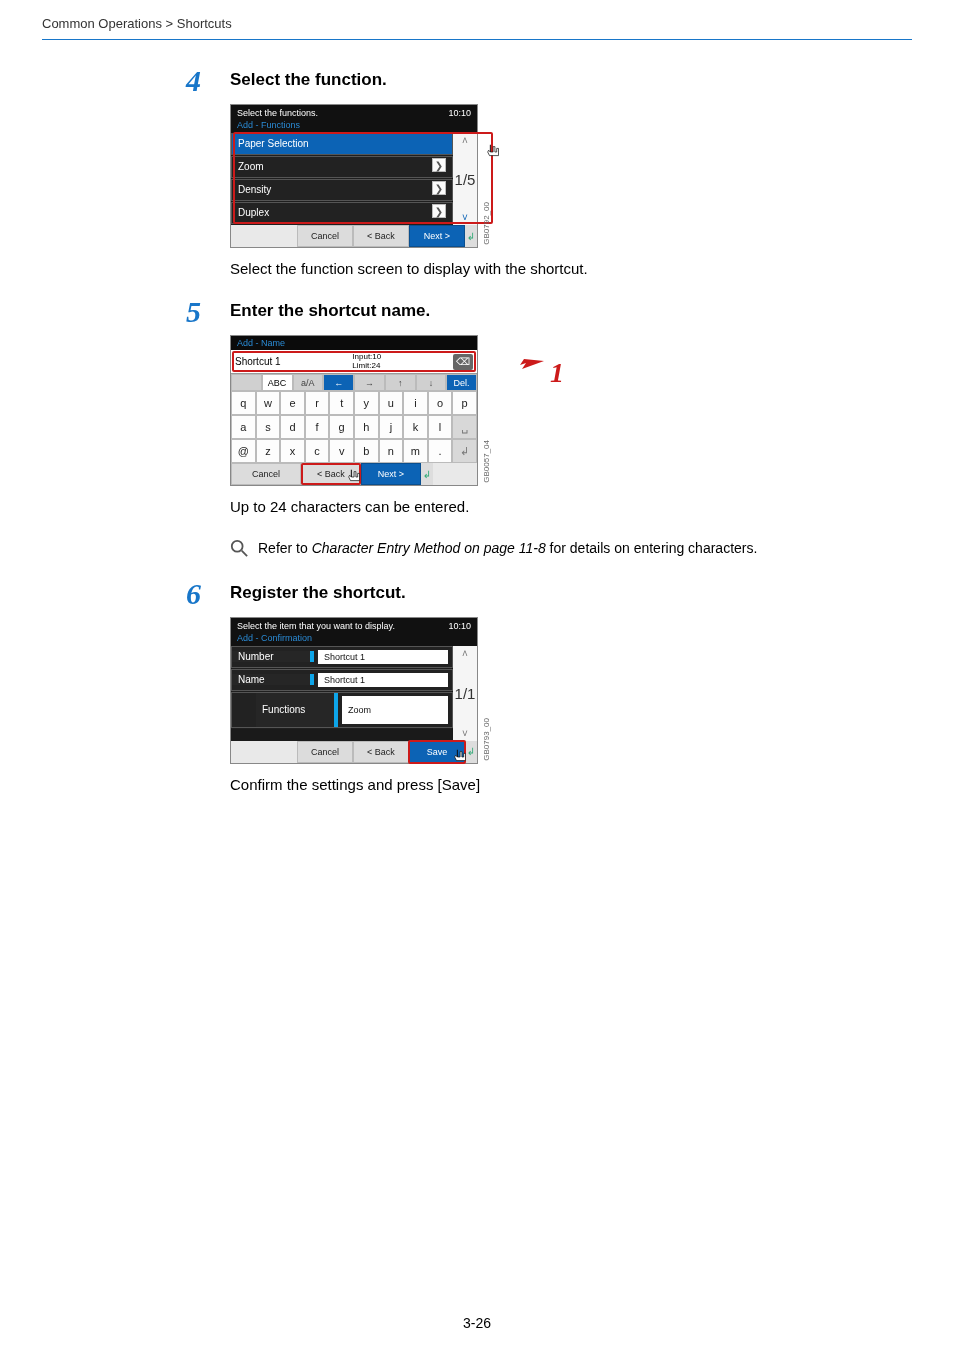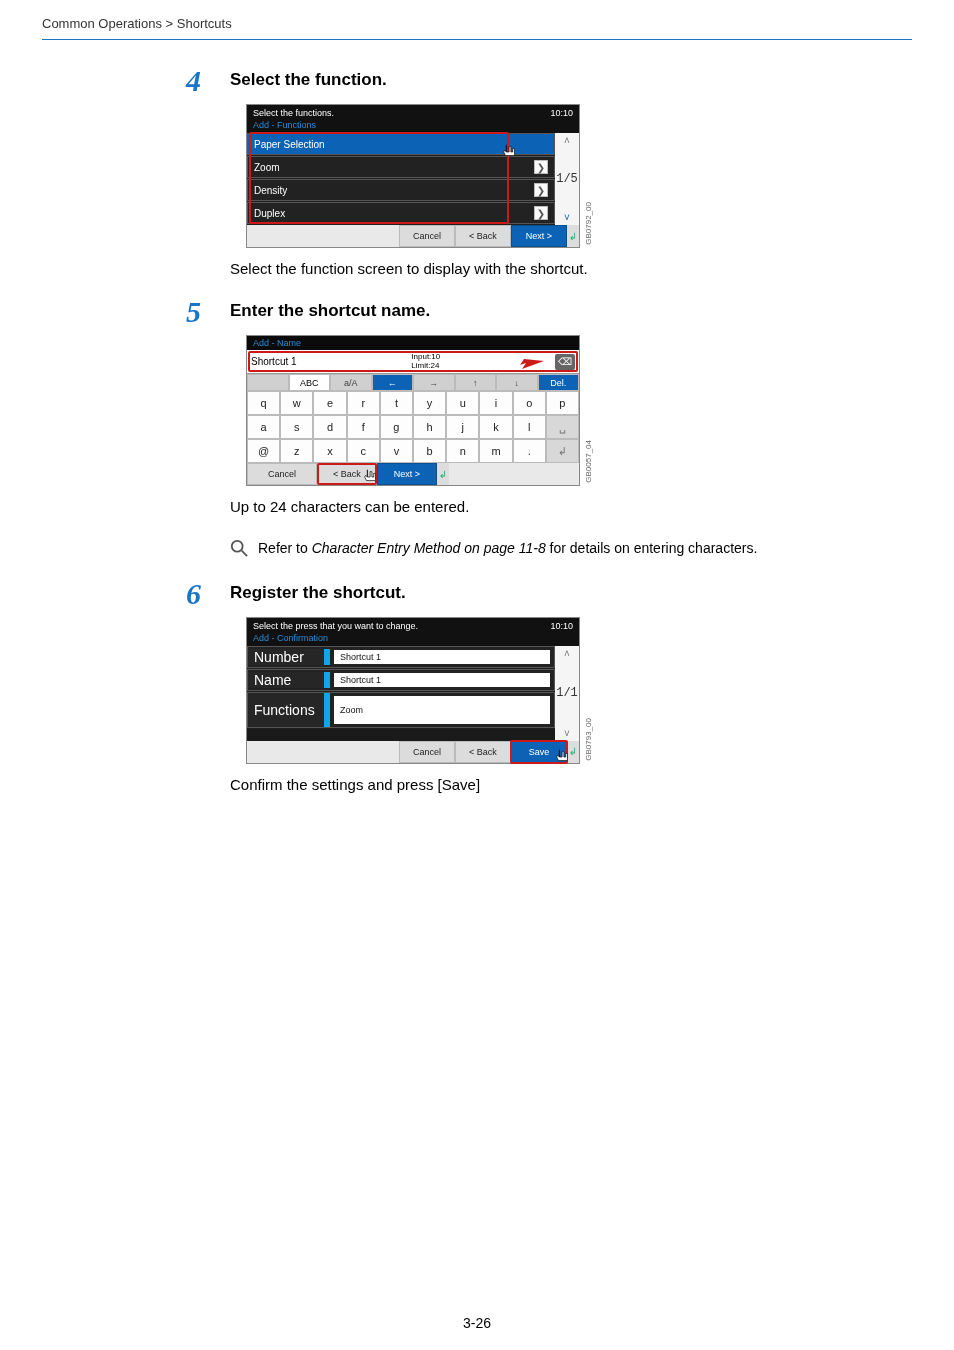--- a/index.html
+++ b/index.html
@@ -60,27 +60,26 @@
     flex: 0 0 auto;
   }
   .note-text {
     font-size: 14px;
     line-height: 1.4;
   }
   .italic { font-style: italic; }
 
   
   .mock-panel {
-    width: 334px;
+    width: 248px;
     background: #1f1f1f;
     color: #fff;
     font-size: 10px;
     border: 1px solid #888;
     position: relative;
-    margin-left: 16px;
   }
   .mock-header {
     display: flex;
     justify-content: space-between;
     padding: 3px 6px 1px 6px;
     background: #111;
     font-size: 9px;
   }
   .mock-sub {
     color: #2a8ad4;
@@ -90,21 +89,21 @@
   }
   .mock-body {
     display: flex;
   }
   .fn-list {
     flex: 1;
   }
   .fn-row {
     display: flex;
     justify-content: space-between;
-    align-items: center;
+    align-items: flex-end;
     padding: 5px 6px;
     border: 1px solid #555;
     background: #222;
     margin-bottom: 1px;
     height: 22px;
   }
   .fn-row.selected {
     background: #0c63b5;
   }
   .chev {
@@ -120,21 +119,21 @@
     width: 24px;
     display:flex;
     flex-direction:column;
     align-items:center;
     justify-content:space-between;
     background:#f5f5f5;
     color:#777;
     font-size:10px;
     padding:2px 0;
   }
-  .scroll-col .pg { font-size:12px; color:#333;font-family:Liberation Mono, monospace;}
+  .scroll-col .pg { font-size:15px; color:#333;}
   .mock-footer {
     display:flex;
     background:#e9e9e9;
     height:22px;
   }
   .mock-footer .spacer{flex:1;}
   .mock-btn {
     width:56px;
     border:1px solid #bbb;
     background:#dcdcdc;
@@ -214,23 +213,23 @@
     position:absolute;
     width:30px;height:20px;
     pointer-events:none;
   }
 
   
   .conf-rows{}
   .conf-row{
     display:flex;align-items:center;background:#222;border:1px solid #555;height:22px;margin-bottom:1px;
   }
-  .conf-row .cl{width:82px;padding:0 6px;font-size:14px;border-right:6px solid #0ea5e9;background:#262626;}
+  .conf-row .cl{width:82px;padding:0 6px;font-size:10px;border-right:4px solid #0ea5e9;background:#262626;}
   .conf-row .cv{flex:1;padding:0 6px;font-size:9px;background:#fff;color:#111;height:14px;margin:3px 4px;display:flex;align-items:center;}
-  .tall{height:36px;}
+  .tall{height:36px;padding-left:24px;}
 
   .page-num {
     position:absolute;
     bottom:19px;
     left:50%;
     transform:translateX(-50%);
     font-size:14px;
   }
   .hand-cursor{
     position:absolute;
@@ -394,21 +393,21 @@
       </div>
     </div>
   </div>
 
   <div class="step">
     <div class="step-num">6</div>
     <div class="step-heading">Register the shortcut.</div>
 
     <div class="mock-panel" style="position:relative;">
       <div class="mock-header">
-        <span>Select the press that you want to change.</span>
+        <span>Select the item that you want to display.</span>
         <span>10:10</span>
       </div>
       <div class="mock-sub">Add - Confirmation</div>
       <div class="mock-body">
         <div class="fn-list conf-rows">
           <div class="conf-row">
             <div class="cl">Number</div>
             <div class="cv">Shortcut 1</div>
           </div>
           <div class="conf-row">

